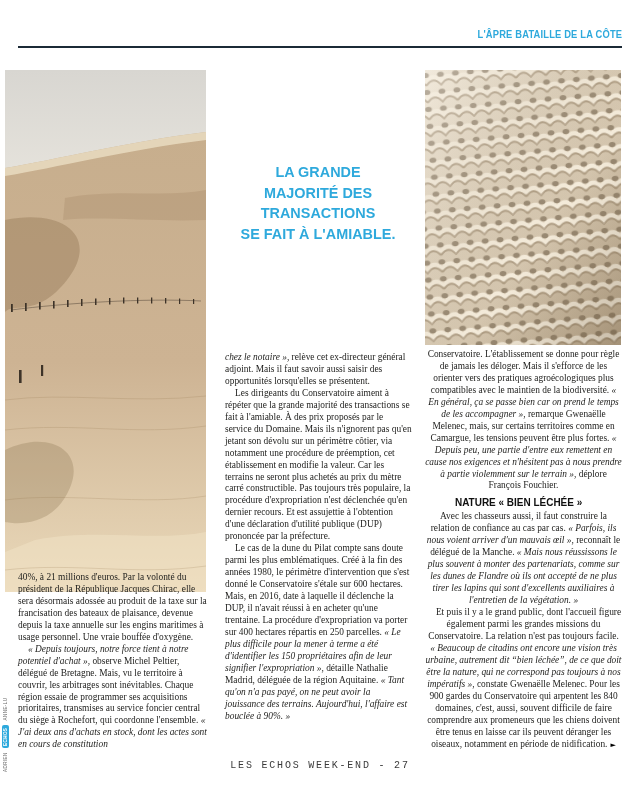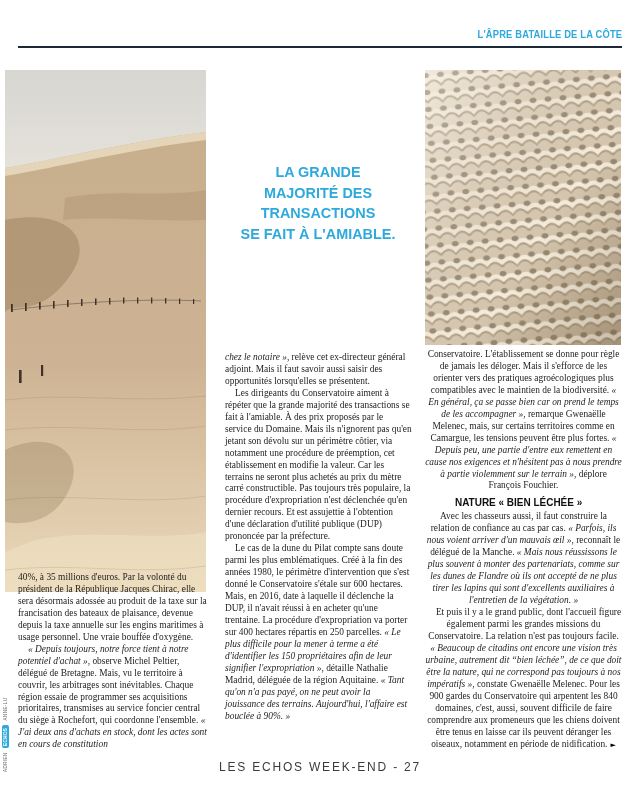--- a/index.html
+++ b/index.html
@@ -19,21 +19,21 @@
   .col p{margin:0;padding:0;}
   .col p.indent{text-indent:10px;}
   .it{font-style:italic;margin-top:7px;}
   .col1{left:18px;top:572px;width:191px;}
   .col2{left:225px;top:352px;width:187px;}
   .col3{left:425px;top:349px;width:197px;text-align:center;}
   .subhead{margin:5px 0 2px 0;color:#101010;font-family:"Liberation Sans",sans-serif;
            font-weight:bold;font-size:10.5px;transform:scaleX(.95);transform-origin:0 50%;white-space:nowrap;}
   .endmark{font-family:"DejaVu Sans",sans-serif;font-size:7px;color:#000;margin-left:3px;font-style:normal;}
   .footer{position:absolute;left:0;right:0;top:760px;text-align:center;
-          font-family:Liberation Sans, sans-serif;font-size:12px;letter-spacing:1.8px;color:#3a3a3a;}
+          font-family:Liberation Mono, monospace;font-size:10px;letter-spacing:1.8px;color:#3a3a3a;}
   .credit{position:absolute;left:3px;top:686px;height:86px;writing-mode:vertical-rl;
           transform:rotate(180deg);font-family:"Liberation Sans",sans-serif;font-size:4.6px;
           letter-spacing:.4px;color:#6b6b6b;white-space:nowrap;}
   .credit-badge{background:#2ea9dc;color:#ffffff;font-weight:bold;padding:2px 1px;border-radius:2px;margin:3px 0;}
 </style>
 </head>
 <body>
 
 <div class="page">
 
@@ -115,21 +115,21 @@
           <ellipse cx="30" cy="5.5" rx="3.4" ry="2.6" fill="#675741" opacity="0.55"></ellipse>
         </pattern>
       </defs>
       <rect width="196" height="275" fill="url(#fac)"></rect>
       <rect width="196" height="275" fill="url(#balc)"></rect>
       <rect width="196" height="275" fill="url(#shade)"></rect>
     </svg>
   </figure>
 
   <div class="col col1">
-      <p><span>40%, à 35 millions d'euros. Par la volonté du président de la République Jacques Chirac, elle sera désormais adossée au produit de la taxe sur la francisation des bateaux de plaisance, devenue depuis la taxe annuelle sur les engins maritimes à usage personnel. Une vraie bouffée d'oxygène.</span></p>
+      <p><span>40%, à 21 millions d'euros. Par la volonté du président de la République Jacques Chirac, elle sera désormais adossée au produit de la taxe sur la francisation des bateaux de plaisance, devenue depuis la taxe annuelle sur les engins maritimes à usage personnel. Une vraie bouffée d'oxygène.</span></p>
       <p class="indent"><span class="it">« Depuis toujours, notre force tient à notre potentiel d'achat »</span><span>, observe Michel Peltier, délégué de Bretagne. Mais, vu le territoire à couvrir, les arbitrages sont inévitables. Chaque région essaie de programmer ses acquisitions prioritaires, transmises au service foncier central du siège à Rochefort, qui coordonne l'ensemble. </span><span class="it">« J'ai deux ans d'achats en stock, dont les actes sont en cours de constitution</span></p>
     </div>
   <div class="col col2">
       <p><span class="it">chez le notaire »</span><span>, relève cet ex-directeur général adjoint. Mais il faut savoir aussi saisir des opportunités lorsqu'elles se présentent.</span></p>
       <p class="indent"><span>Les dirigeants du Conservatoire aiment à répéter que la grande majorité des transactions se fait à l'amiable. À des prix proposés par le service du Domaine. Mais ils n'ignorent pas qu'en jetant son dévolu sur un périmètre côtier, via notamment une procédure de préemption, cet établissement en modifie la valeur. Car les terrains ne seront plus achetés au prix du mètre carré constructible. Pas toujours très populaire, la procédure d'expropriation n'est déclenchée qu'en dernier recours. Et est assujettie à l'obtention d'une déclaration d'utilité publique (DUP) prononcée par la préfecture.</span></p>
       <p class="indent"><span>Le cas de la dune du Pilat compte sans doute parmi les plus emblématiques. Créé à la fin des années 1980, le périmètre d'intervention que s'est donné le Conservatoire s'étale sur 600 hectares. Mais, en 2016, date à laquelle il déclenche la DUP, il n'avait réussi à en acheter qu'une trentaine. La procédure d'expropriation va porter sur 400 hectares répartis en 250 parcelles. </span><span class="it">« Le plus difficile pour la mener à terme a été d'identifier les 150 propriétaires afin de leur signifier l'expropriation »</span><span>, détaille Nathalie Madrid, déléguée de la région Aquitaine. </span><span class="it">« Tant qu'on n'a pas payé, on ne peut avoir la jouissance des terrains. Aujourd'hui, l'affaire est bouclée à 90%. »</span></p>
     </div>
 
   <div class="col col3">
     <div>

